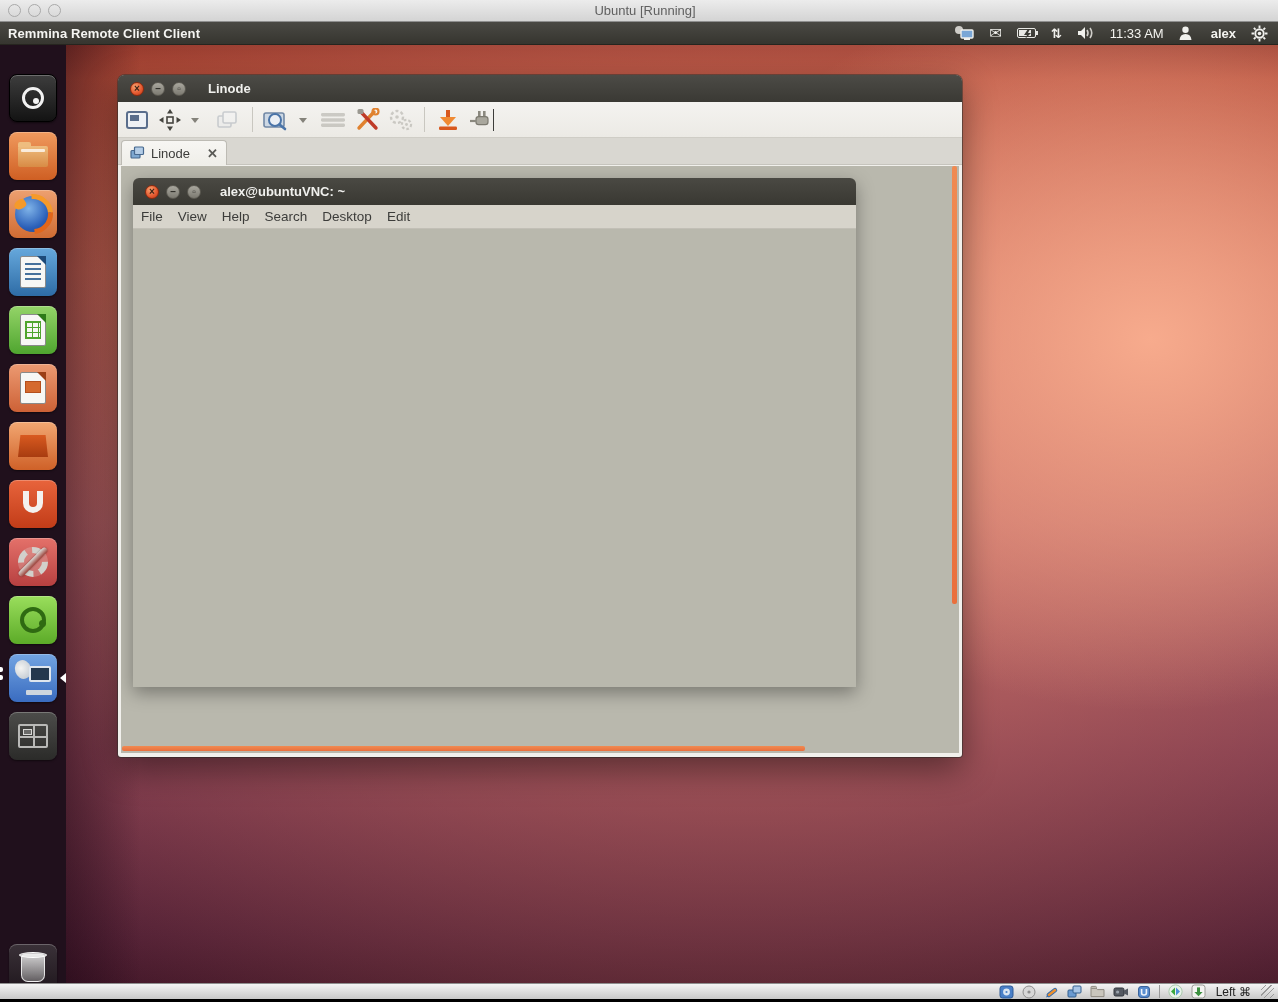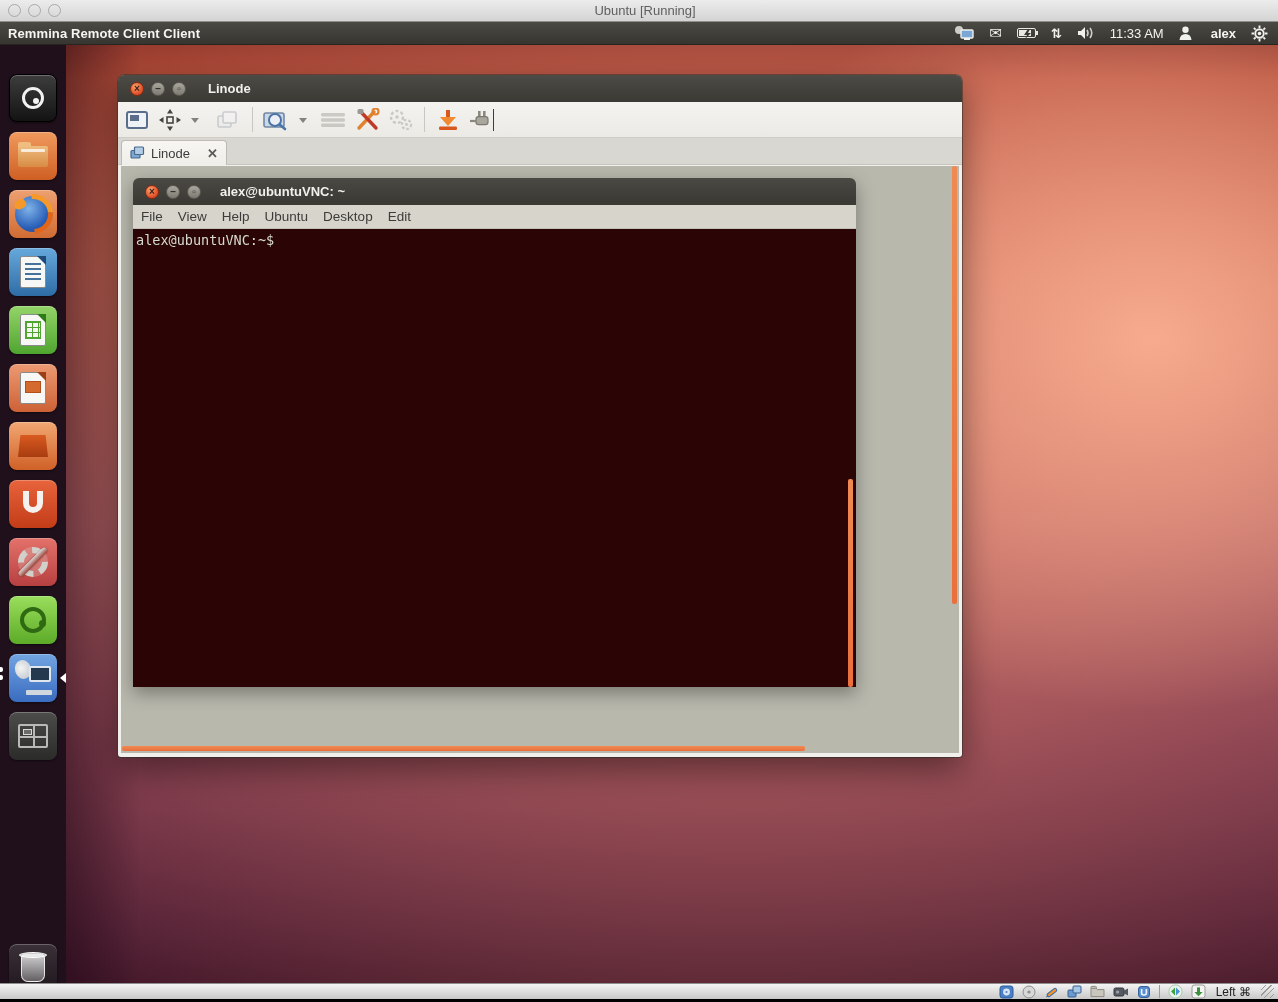--- a/index.html
+++ b/index.html
@@ -445,27 +445,23 @@
               <span class="wbtn wbtn-close">×</span>
               <span class="wbtn wbtn-gray">–</span>
               <span class="wbtn wbtn-gray">▫</span>
             </div>
             <span class="win-title" style="margin-left:19px;">alex@ubuntuVNC: ~</span>
           </div>
           <div id="term-menubar">
             <span class="menu-item">File</span>
             <span class="menu-item">View</span>
             <span class="menu-item">Help</span>
-            <span class="menu-item">Ubuntu</span>
+            <span class="menu-item">Search</span>
             <span class="menu-item">Desktop</span>
             <span class="menu-item">Edit</span>
-          </div>
-          <div id="term-content">
-            <div id="term-prompt">alex@ubuntuVNC:~$</div>
-            <div id="term-scrollbar" class="orange-scroll"></div>
           </div>
         </div>
         <div id="vp-vscroll" class="orange-scroll"></div>
         <div id="vp-hscroll" class="orange-scroll"></div>
       </div>
     </div>
   </div>
 
   <div id="vbox-statusbar">
     <span class="vb-icon">

